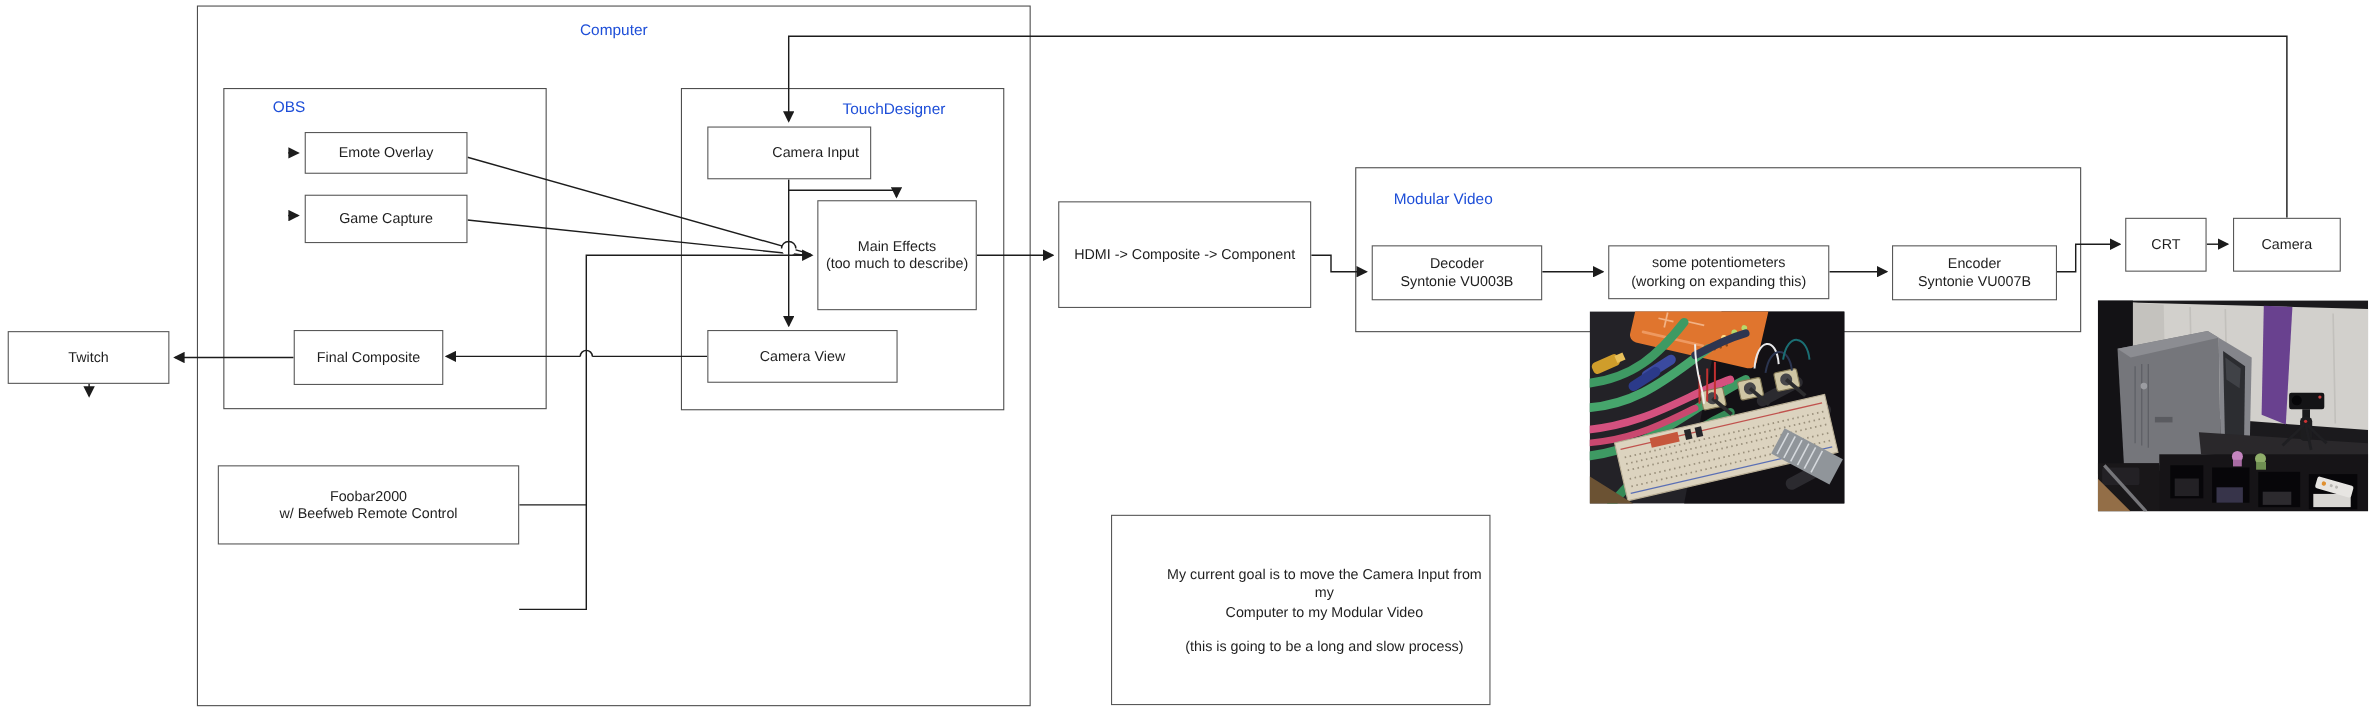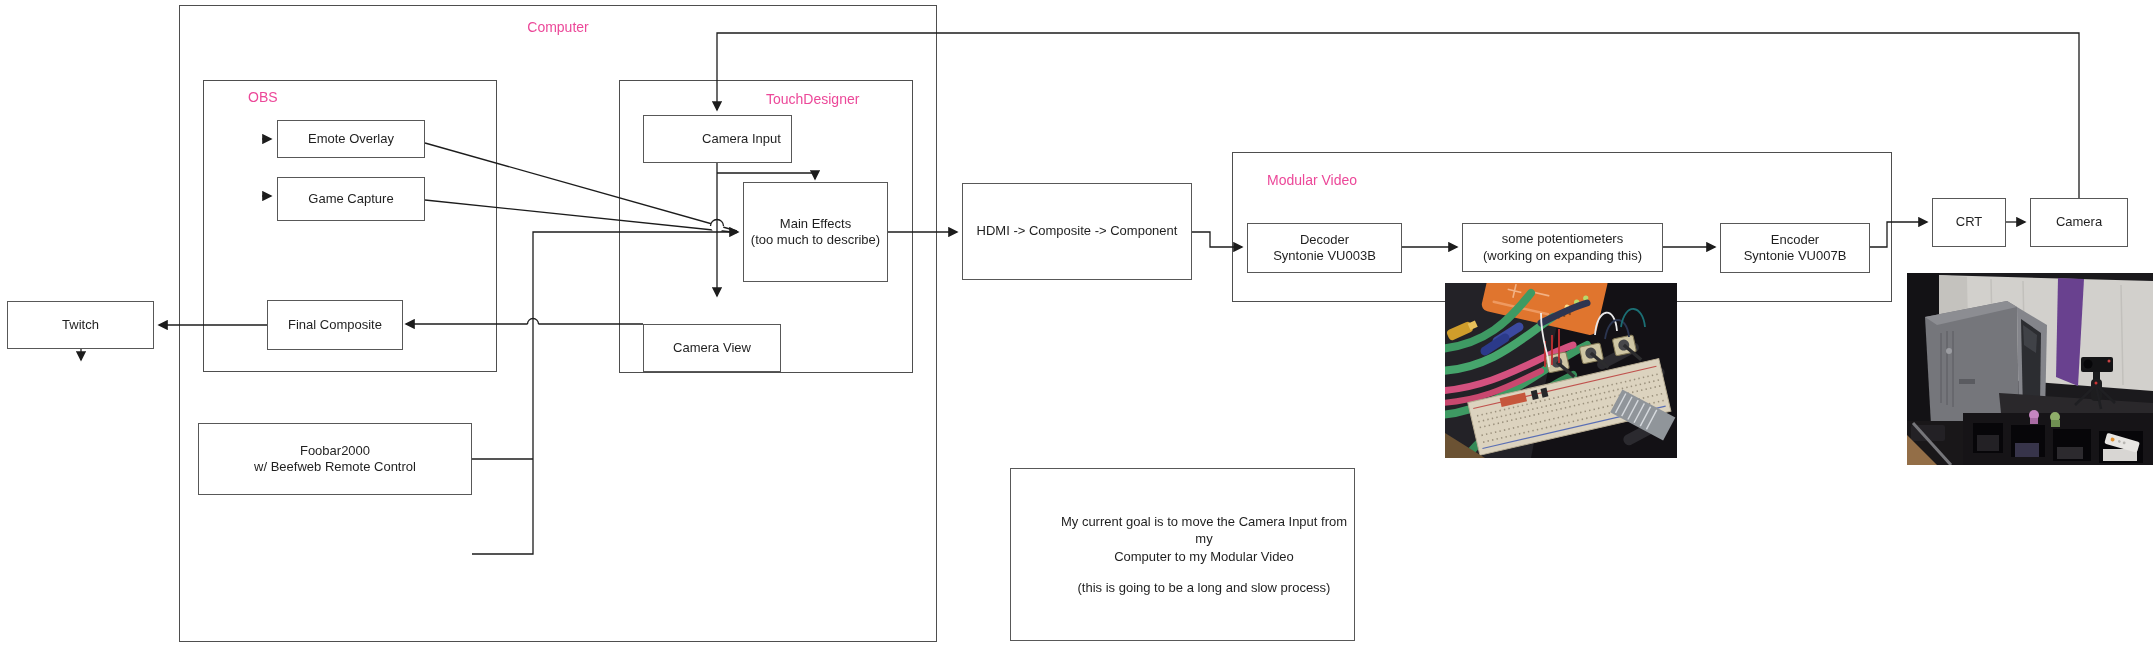--- a/index.html
+++ b/index.html
@@ -1,21 +1,21 @@
 <!DOCTYPE html>
 <html><head>
 <meta charset="utf-8">
 <style>
   html,body{margin:0;padding:0;background:#ffffff;}
   #canvas{
     position:relative;width:2155px;height:651px;background:#ffffff;
     font-family:"Liberation Sans",sans-serif;color:#1f1f1f;overflow:hidden;
   }
   .gbox{position:absolute;border:1.3px solid #4e4e4e;background:transparent;box-sizing:border-box;z-index:1;}
-  .glabel{position:absolute;font-size:14px;white-space:nowrap;color:#ec4899;}
+  .glabel{position:absolute;font-size:14px;white-space:nowrap;color:#1d4ed8;}
   #wires{position:absolute;left:0;top:0;z-index:2;}
   .node{
     position:absolute;border:1.4px solid #585858;background:#ffffff;box-sizing:border-box;
     display:flex;flex-direction:column;align-items:center;justify-content:center;
     text-align:center;font-size:13px;line-height:1.25;z-index:3;
   }
   .node span{display:block;}
   .note{
     position:absolute;border:1.3px solid #585858;background:#ffffff;box-sizing:border-box;
     display:flex;flex-direction:column;align-items:center;justify-content:center;
@@ -91,21 +91,21 @@
   <div class="node" style="left:267px;top:300px;width:136px;height:50px;">
     <span>Final Composite</span>
   </div>
   <div class="node" style="left:643px;top:115px;width:149px;height:48px;padding-left:48px;">
     <span>Camera Input</span>
   </div>
   <div class="node" style="left:743px;top:182px;width:145px;height:100px;">
     <span>Main Effects</span>
     <span>(too much to describe)</span>
   </div>
-  <div class="node" style="left:643px;top:300px;width:138px;height:48px;margin-top:24px;">
+  <div class="node" style="left:643px;top:300px;width:173px;height:48px;">
     <span>Camera View</span>
   </div>
   <div class="node" style="left:198px;top:423px;width:274px;height:72px;">
     <span>Foobar2000</span>
     <span>w/ Beefweb Remote Control</span>
   </div>
   <div class="node" style="left:962px;top:183px;width:230px;height:97px;">
     <span>HDMI -&gt; Composite -&gt; Component</span>
   </div>
   <div class="node" style="left:1247px;top:223px;width:155px;height:50px;">

